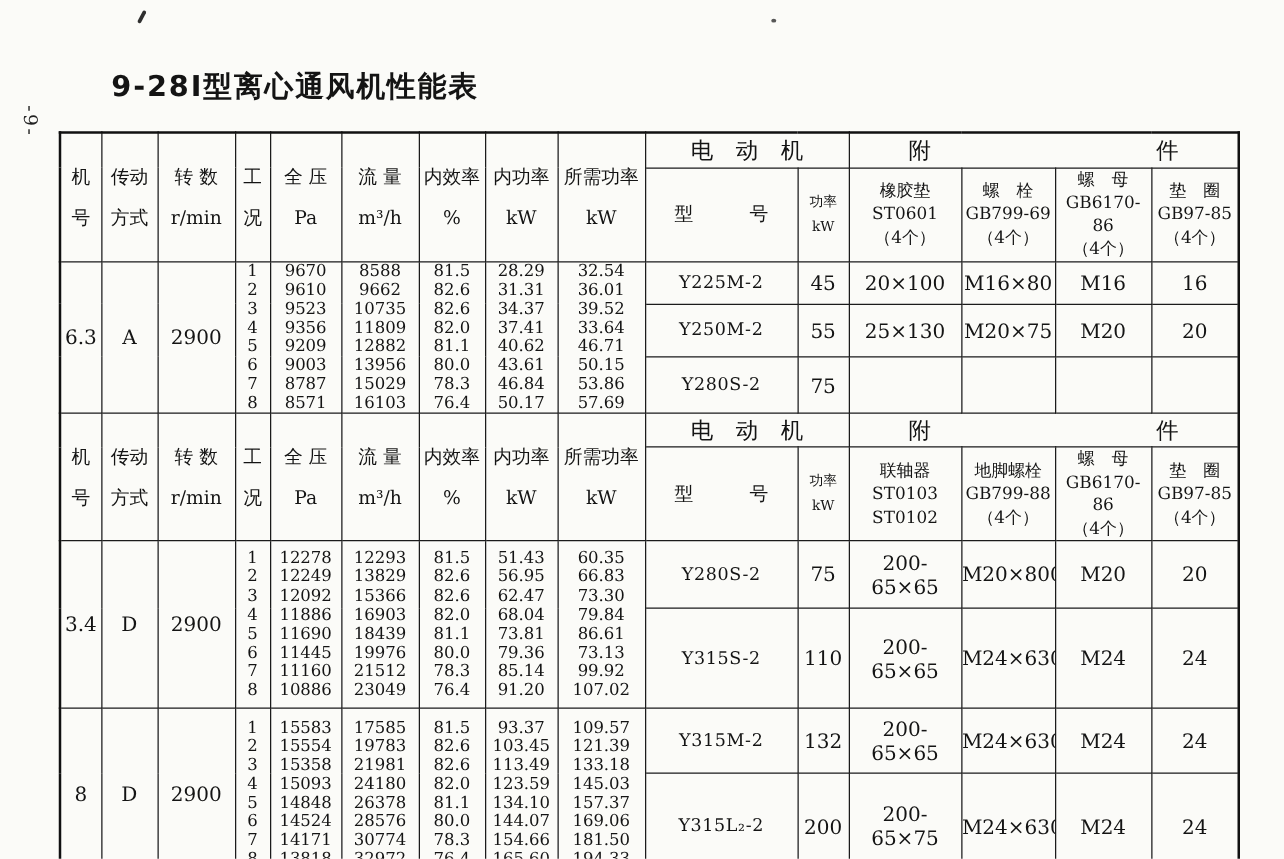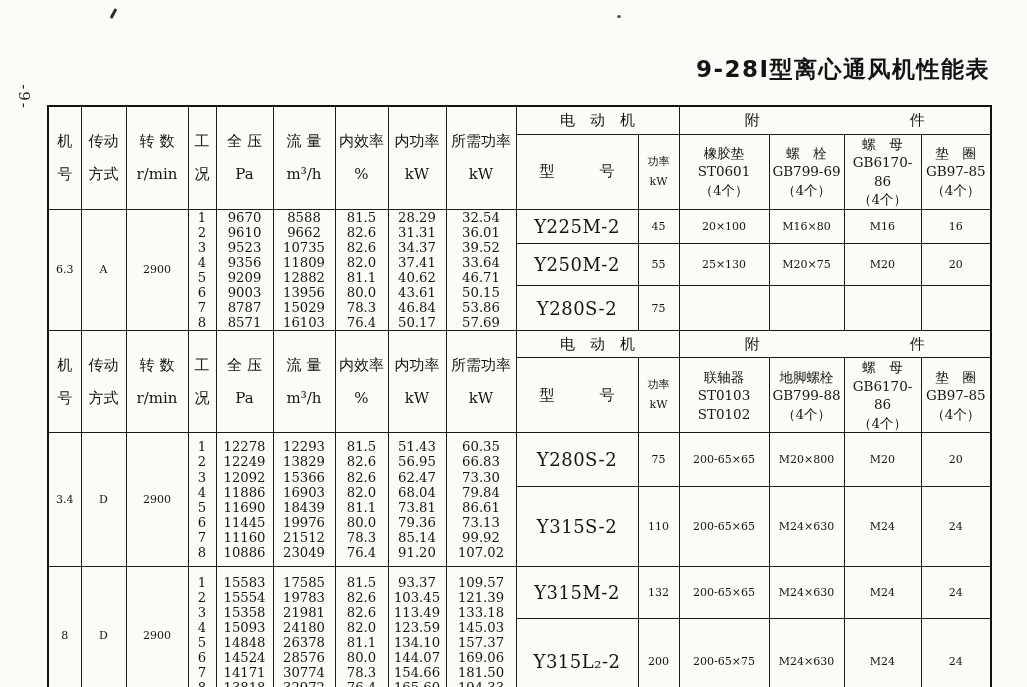--- a/index.html
+++ b/index.html
@@ -1,42 +1,42 @@
 <!DOCTYPE html>
 <html><head>
 <meta charset="utf-8">
 <style>
   html,body{margin:0;padding:0}
   body{width:1027px;height:687px;background:#fbfbf8;position:relative;overflow:hidden;
        font-family:"DejaVu Serif","Liberation Serif",serif;color:#141414}
-  .title{position:absolute;left:47px;top:54px;width:943px;text-align:right;text-indent:42px;
+  .title{position:absolute;left:47px;top:54px;width:943px;text-align:left;text-indent:42px;
          font-size:23px;font-weight:bold;letter-spacing:1.5px;font-family:"DejaVu Sans","Liberation Sans",sans-serif}
   .pagenum{position:absolute;left:0;top:88px;width:48px;text-align:center;font-size:15px;
            transform:rotate(90deg);letter-spacing:2px;color:#222}
   .ink1{position:absolute;left:112px;top:8px;width:3px;height:11px;background:#2f2f2f;
         transform:rotate(28deg);border-radius:2px}
   .ink2{position:absolute;left:617px;top:15px;width:4px;height:3px;background:#575757;border-radius:50%}
   table.perf{position:absolute;left:47px;top:105px;width:943px;border-collapse:collapse;
              table-layout:fixed;border:2px solid #111}
   .perf th,.perf td{border:1.5px solid #1b1b1b;padding:0;margin:0;font-weight:normal;
              text-align:center;vertical-align:middle;overflow:hidden}
   .v2{white-space:pre-line;line-height:33px;font-size:15px}
   .v2s{white-space:pre-line;line-height:20px;font-size:11px}
   .v3{white-space:pre-line;line-height:18.5px;font-size:13.5px}
-  .grp{font-size:15px}
+  .grp{font-size:18px}
   .nums{white-space:pre-line;line-height:15.1px;font-size:13.2px;text-align:right}
   .cond{text-align:center;padding-right:0}
   .c-pa{padding-right:9px}
   .c-fl{padding-right:11px}
   .c-ef{padding-right:13px}
   .c-pi{padding-right:11px}
   .c-pr{padding-right:15px}
   .lbl{font-size:15px}
-  .model{font-size:18px;letter-spacing:0.5px}
-  .val{font-size:11px}
+  .model{font-size:14px;letter-spacing:0.5px}
+  .val{font-size:16px}
 </style>
 </head>
 <body>
 
 <div class="title">9-28Ⅰ型离心通风机性能表</div>
 <div class="pagenum">-9-</div>
 <div class="ink1"></div>
 <div class="ink2"></div>
 
 <table class="perf">

